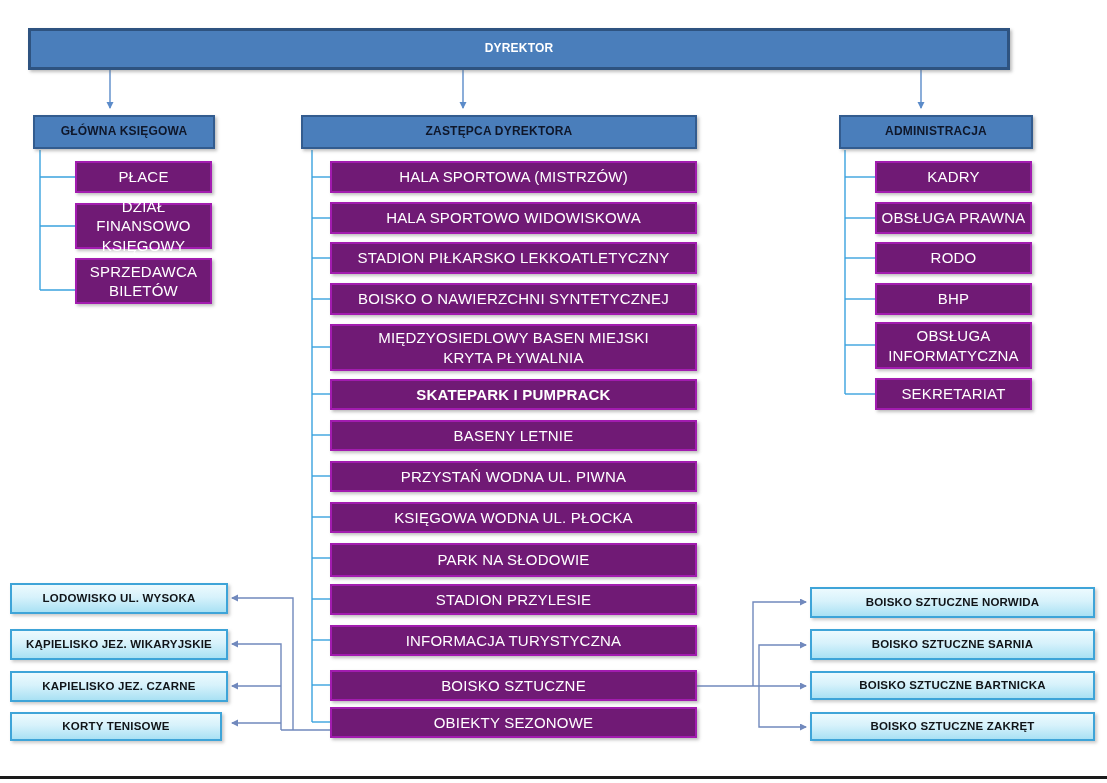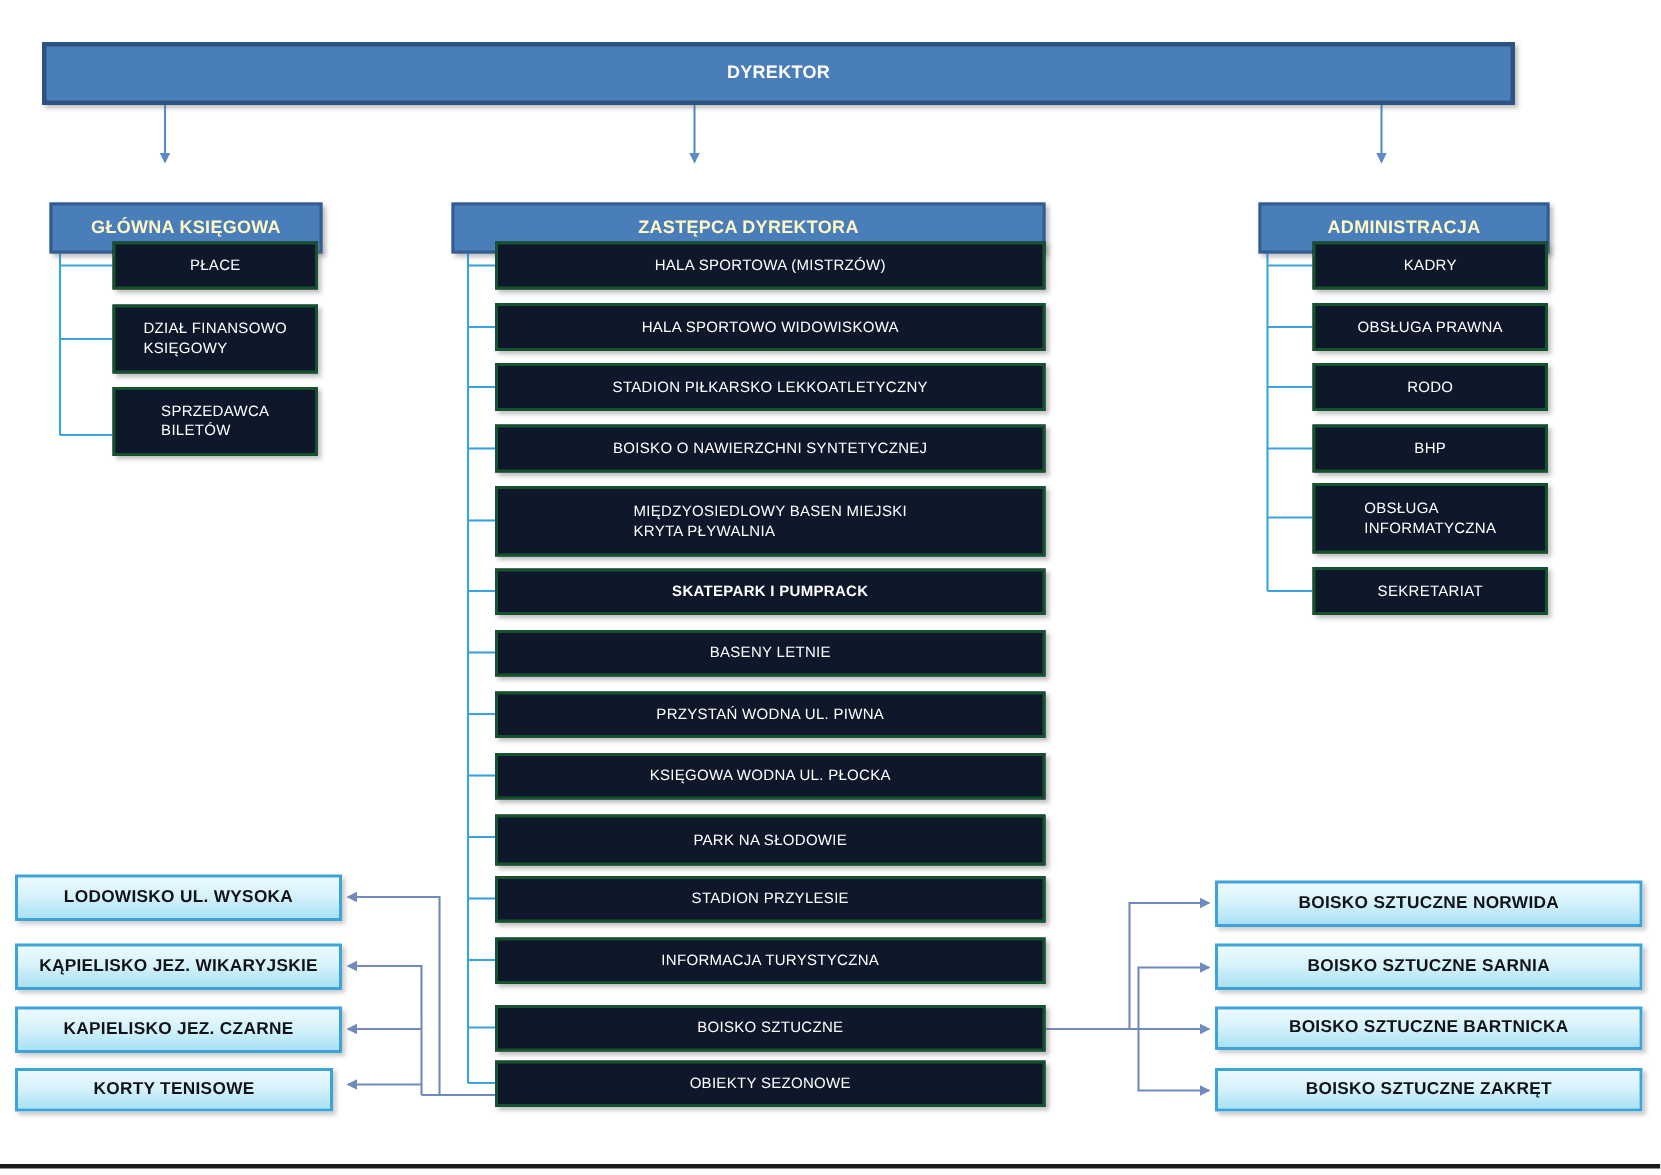--- a/index.html
+++ b/index.html
@@ -2,34 +2,34 @@
 <html><head>
 <meta charset="utf-8">
 <style>
   html,body{margin:0;padding:0;background:#ffffff;}
   #stage{
     position:relative;width:1107px;height:783px;background:#ffffff;overflow:hidden;
     font-family:"Liberation Sans","DejaVu Sans",sans-serif;
   }
   .box{
     position:absolute;display:flex;align-items:center;justify-content:center;
-    text-align:left;white-space:pre-line;line-height:1.3;box-sizing:border-box;
+    text-align:center;white-space:pre-line;line-height:1.3;box-sizing:border-box;
     letter-spacing:.2px;
   }
   .hdr{
-    background:#4a7ebb;border:2px solid #335c8f;color:#fef9c3;
-    font-size:12px;font-weight:600;box-shadow:2px 2px 3px rgba(110,110,110,.45);margin-top:20px;
+    background:#4a7ebb;border:2px solid #335c8f;color:#0f172a;
+    font-size:12px;font-weight:600;box-shadow:2px 2px 3px rgba(110,110,110,.45);
   }
   .root{
     background:#4a7ebb;border:3px solid #2e5380;color:#ffffff;
     font-size:12px;font-weight:700;box-shadow:2px 2px 3px rgba(110,110,110,.45);
   }
   .teal{
-    background:#0f172a;border:2px solid #14532d;color:#ffffff;
-    font-size:10px;box-shadow:2px 2px 3px rgba(110,110,110,.45);
+    background:#701a75;border:2px solid #a21caf;color:#ffffff;
+    font-size:15px;box-shadow:2px 2px 3px rgba(110,110,110,.45);
   }
   .lite{
     background:linear-gradient(to bottom,#ecfafe 0%,#d7f2fb 45%,#a9e1f4 100%);
     border:2px solid #3ea4d8;color:#101418;font-size:11.5px;font-weight:600;
     box-shadow:2px 2px 3px rgba(120,120,120,.4);
   }
   svg.wires{position:absolute;left:0;top:0;pointer-events:none;}
   .rule{position:absolute;left:0;top:776px;width:1107px;height:3px;background:#1a1a1a;}
 </style>
 </head>

